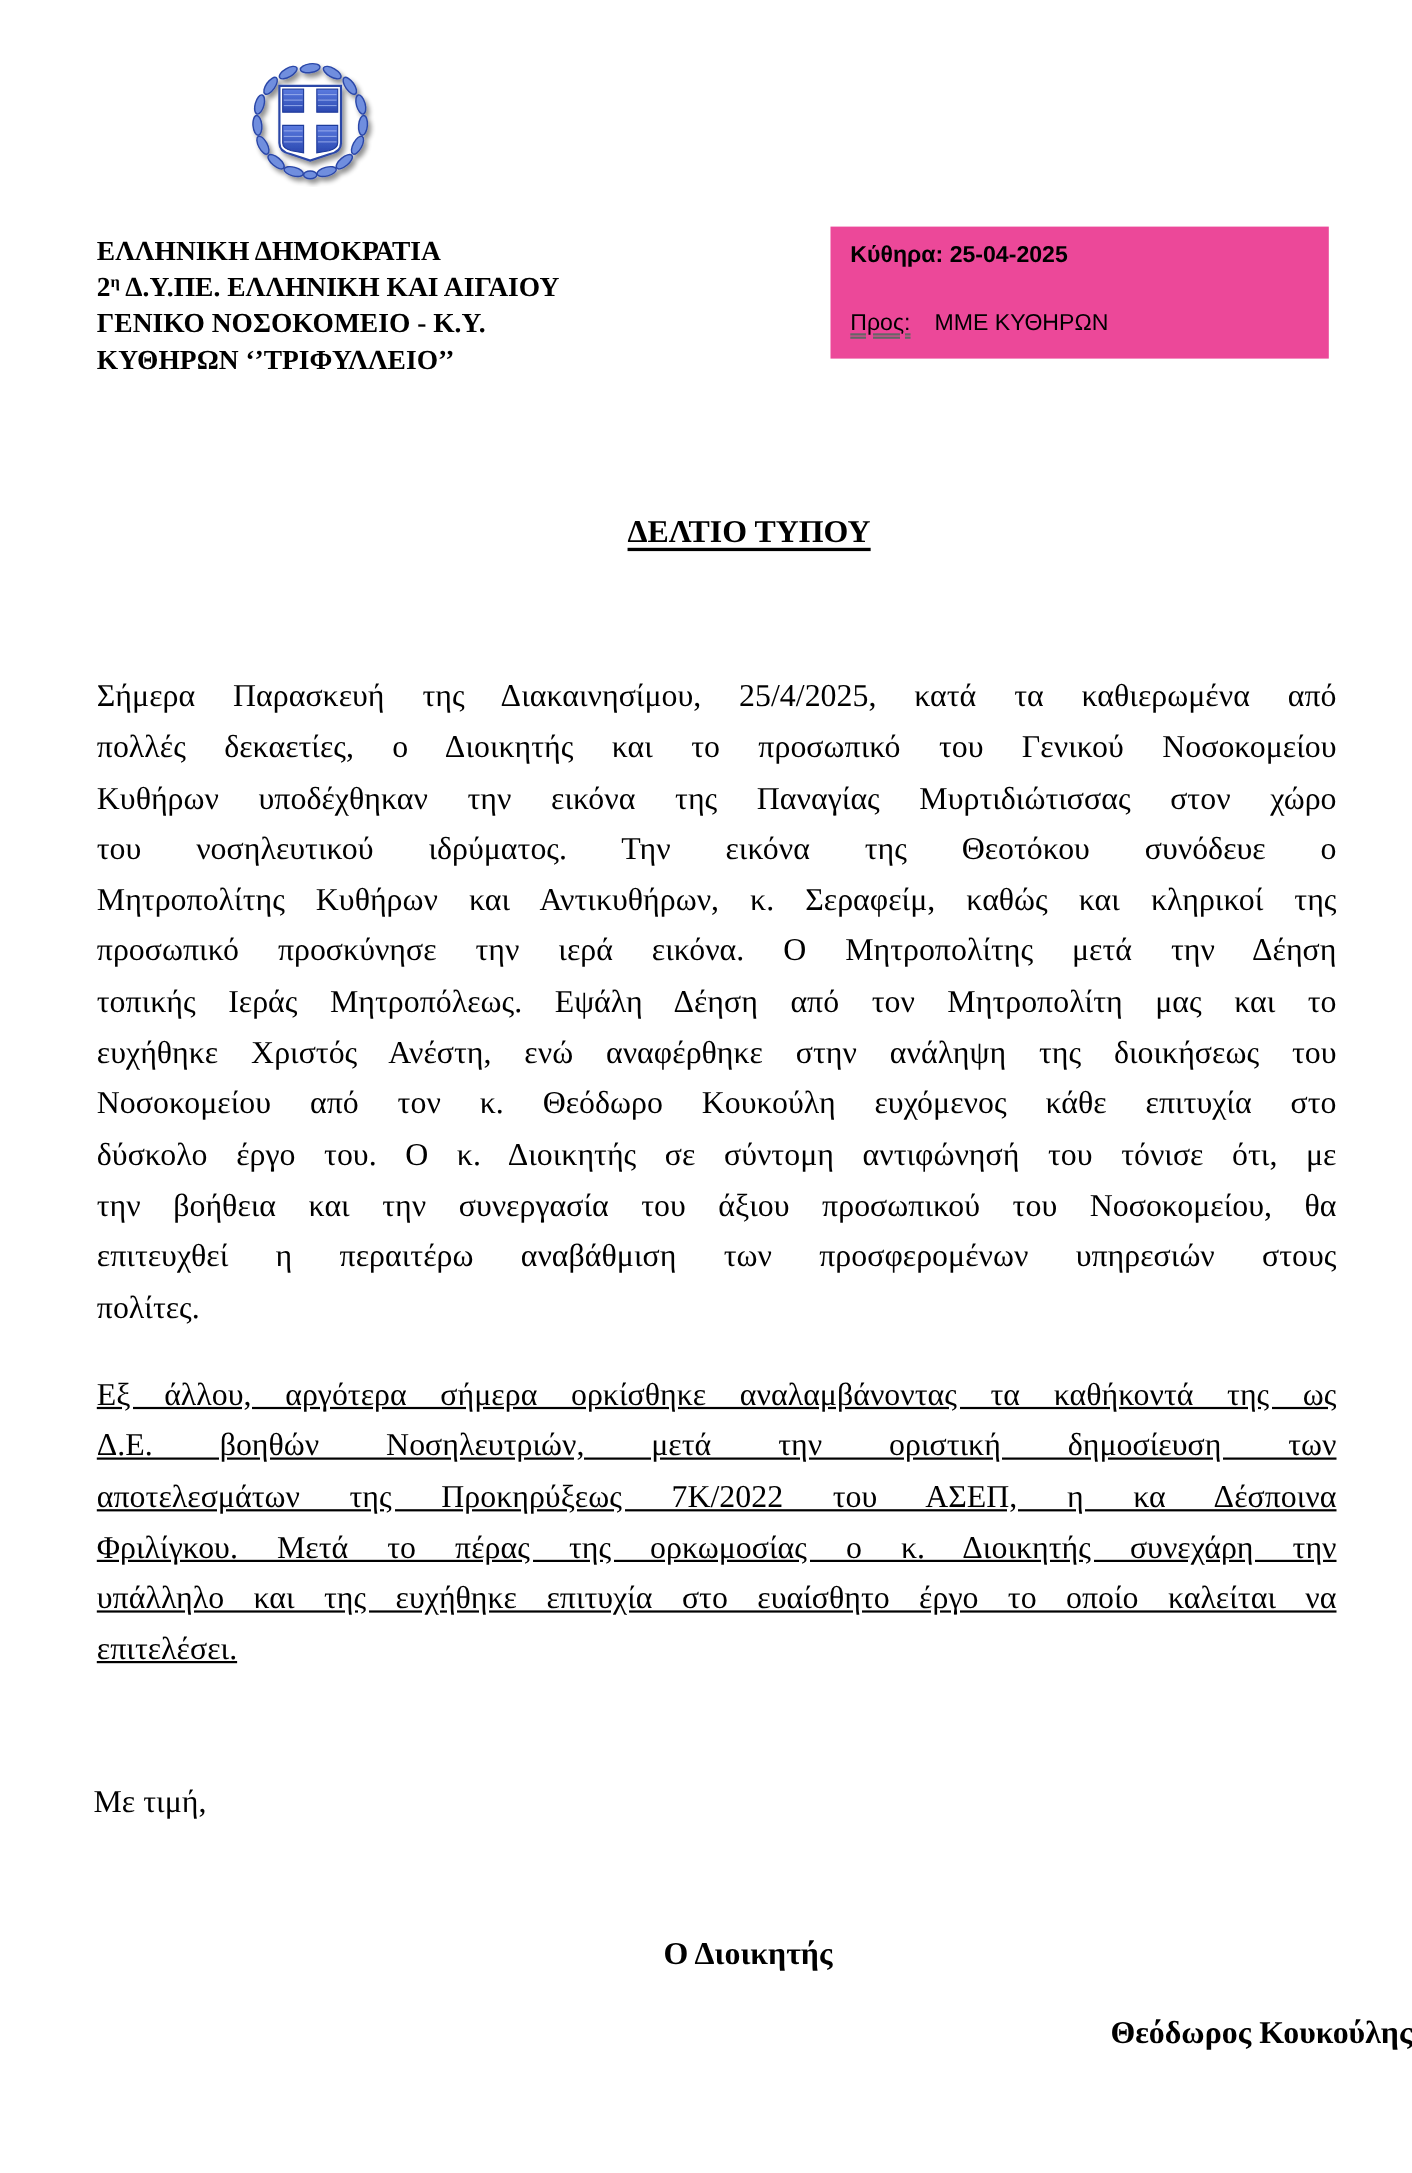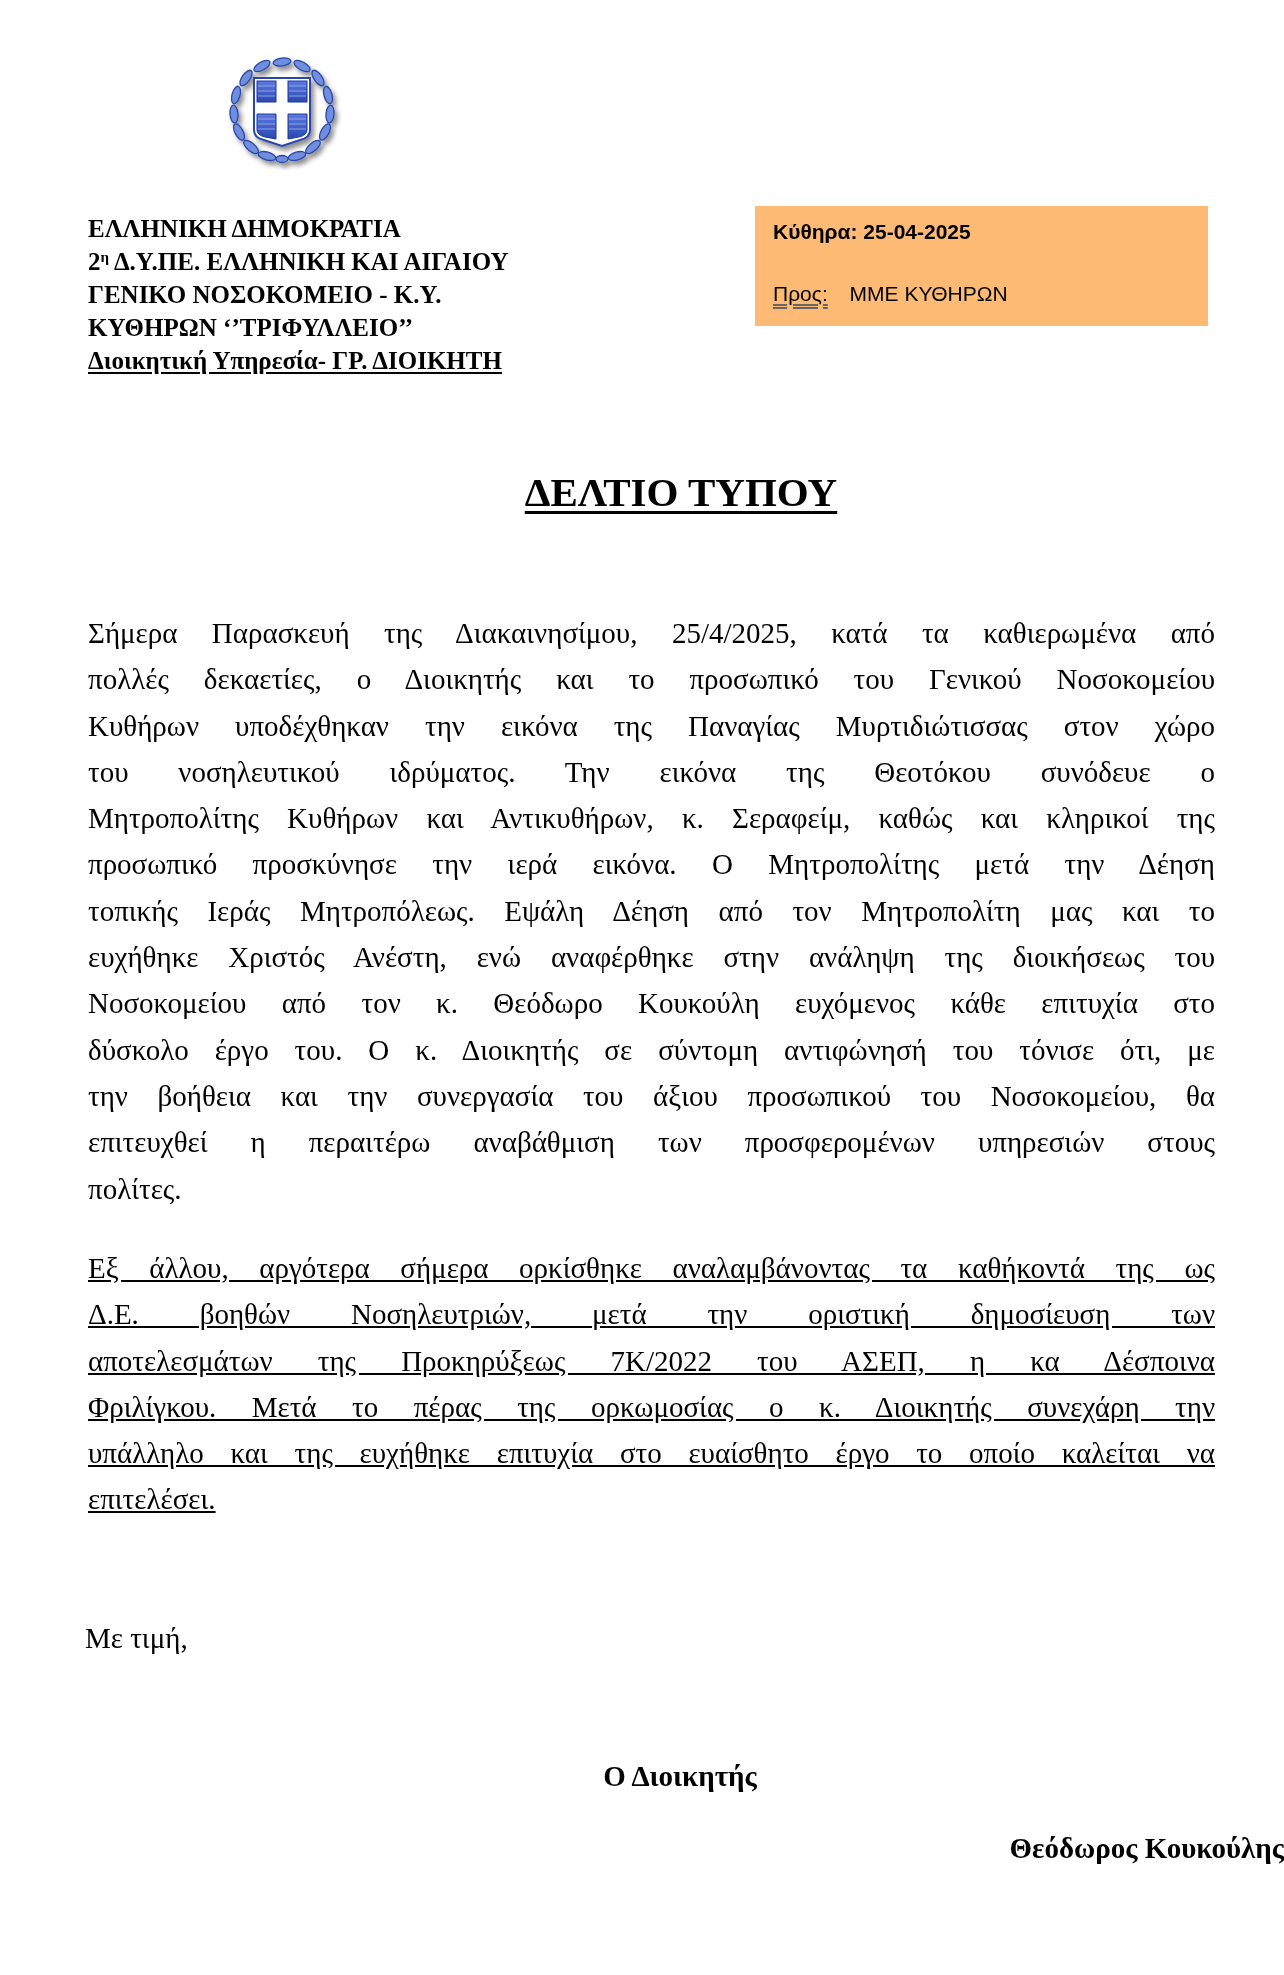--- a/index.html
+++ b/index.html
@@ -37,21 +37,21 @@
     .header-left .line { display: block; }
     .header-left sup { font-size: 15px; vertical-align: 8px; line-height: 0; }
     .header-left .dept { text-decoration: underline; text-underline-offset: 3px; }
 
     .date-box {
       position: absolute;
       left: 755px;
       top: 206px;
       width: 453px;
       height: 120px;
-      background: #fdba74;
+      background: #ec4899;
     }
     .date-box .date-line {
       position: absolute;
       left: 18px;
       top: 14px;
       font-family: "Liberation Sans", "DejaVu Sans", sans-serif;
       font-weight: bold;
       font-size: 21px;
       white-space: nowrap;
     }
@@ -71,21 +71,21 @@
       margin-right: 16px;
     }
 
     .doc-title {
       position: absolute;
       left: 0;
       width: 1284px;
       top: 468px;
       text-align: center;
       font-weight: bold;
-      font-size: 41px;
+      font-size: 29px;
       text-decoration: underline;
       text-decoration-thickness: 3px;
       text-underline-offset: 5px;
       white-space: nowrap;
     }
     .doc-title span { margin-left: 78px; }
 
     .para {
       position: absolute;
       left: 88px;
@@ -200,21 +200,20 @@
       </g>
     </g>
   </svg>
 </div>
 
 <div class="header-left">
   <span class="line">ΕΛΛΗΝΙΚΗ ΔΗΜΟΚΡΑΤΙΑ</span>
   <span class="line"><span>2</span><sup>η</sup> <span>Δ.Υ.ΠΕ. ΕΛΛΗΝΙΚΗ ΚΑΙ ΑΙΓΑΙΟΥ</span></span>
   <span class="line">ΓΕΝΙΚΟ  ΝΟΣΟΚΟΜΕΙΟ - Κ.Υ.</span>
   <span class="line">ΚΥΘΗΡΩΝ  ‘’ΤΡΙΦΥΛΛΕΙΟ’’</span>
-  <span class="line dept">Διοικητική Υπηρεσία- ΓΡ. ΔΙΟΙΚΗΤΗ</span>
 </div>
 
 <div class="date-box">
   <div class="date-line">Κύθηρα: 25-04-2025</div>
   <div class="to-line">
     <span class="to-label">Προς:</span>
     <span>ΜΜΕ ΚΥΘΗΡΩΝ</span>
   </div>
 </div>
 

